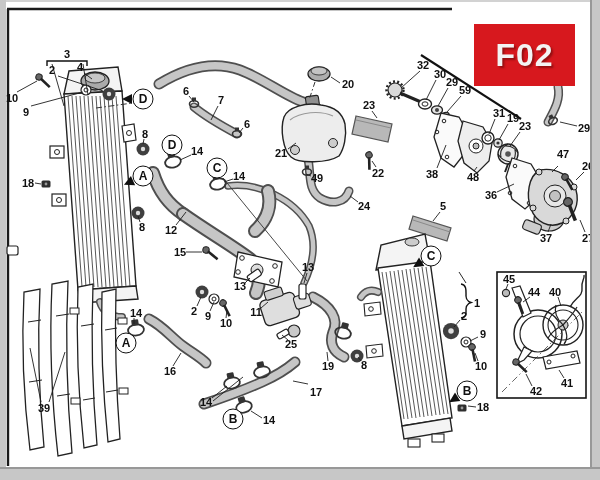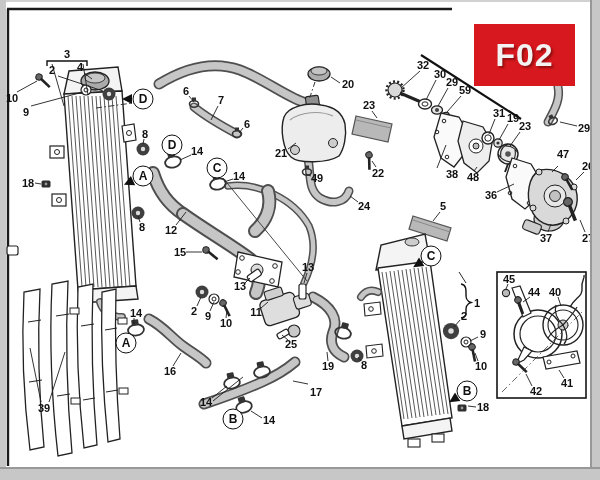--- a/index.html
+++ b/index.html
@@ -399,21 +399,21 @@
       <div class="nc" style="left: 317px; top: 178px;">49</div>
       <div class="nc" style="left: 364px; top: 206px;">24</div>
       <div class="nc" style="left: 443px; top: 206px;">5</div>
       <div class="nc" style="left: 423px; top: 65px;">32</div>
       <div class="nc" style="left: 440px; top: 74px;">30</div>
       <div class="nc" style="left: 452px; top: 82px;">29</div>
       <div class="nc" style="left: 465px; top: 90px;">59</div>
       <div class="nc" style="left: 499px; top: 113px;">31</div>
       <div class="nc" style="left: 513px; top: 118px;">19</div>
       <div class="nc" style="left: 525px; top: 126px;">23</div>
-      <div class="nc" style="left: 452px; top: 174px;">38</div>
+      <div class="nc" style="left: 432px; top: 174px;">38</div>
       <div class="nc" style="left: 473px; top: 177px;">48</div>
       <div class="nc" style="left: 491px; top: 195px;">36</div>
       <div class="nc" style="left: 584px; top: 128px;">29</div>
       <div class="nc" style="left: 563px; top: 154px;">47</div>
       <div class="nc" style="left: 588px; top: 166px;">26</div>
       <div class="nc" style="left: 546px; top: 238px;">37</div>
       <div class="nc" style="left: 588px; top: 238px;">27</div>
       <div class="nc" style="left: 28px; top: 183px;">18</div>
       <div class="nc" style="left: 145px; top: 134px;">8</div>
       <div class="nc" style="left: 142px; top: 227px;">8</div>

